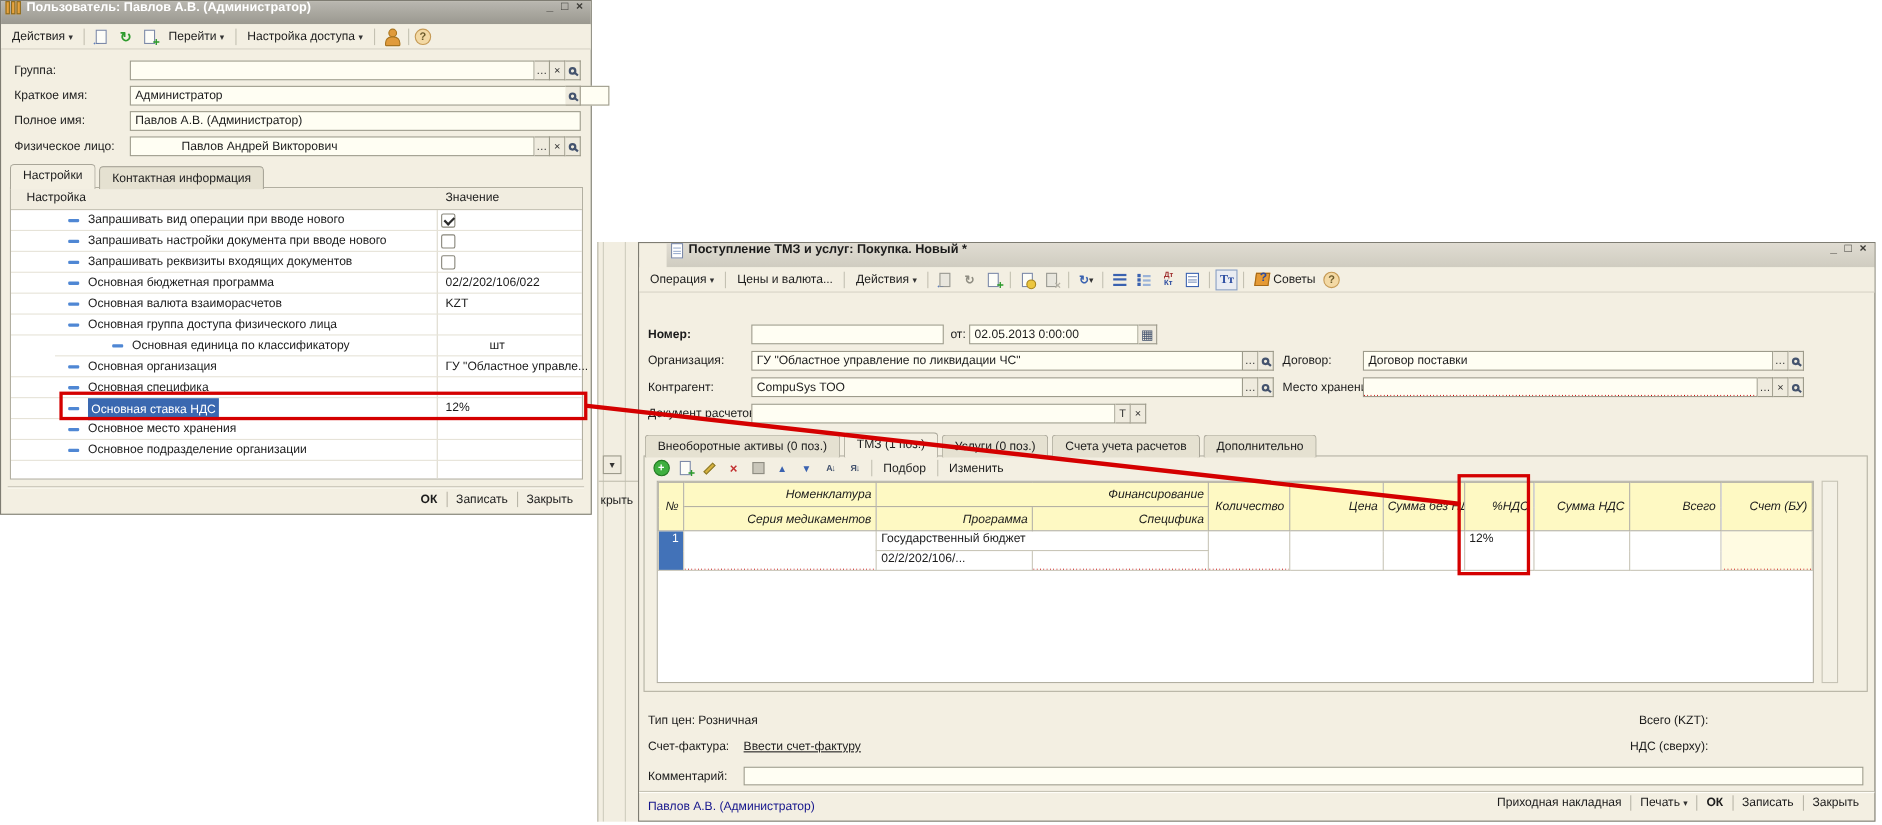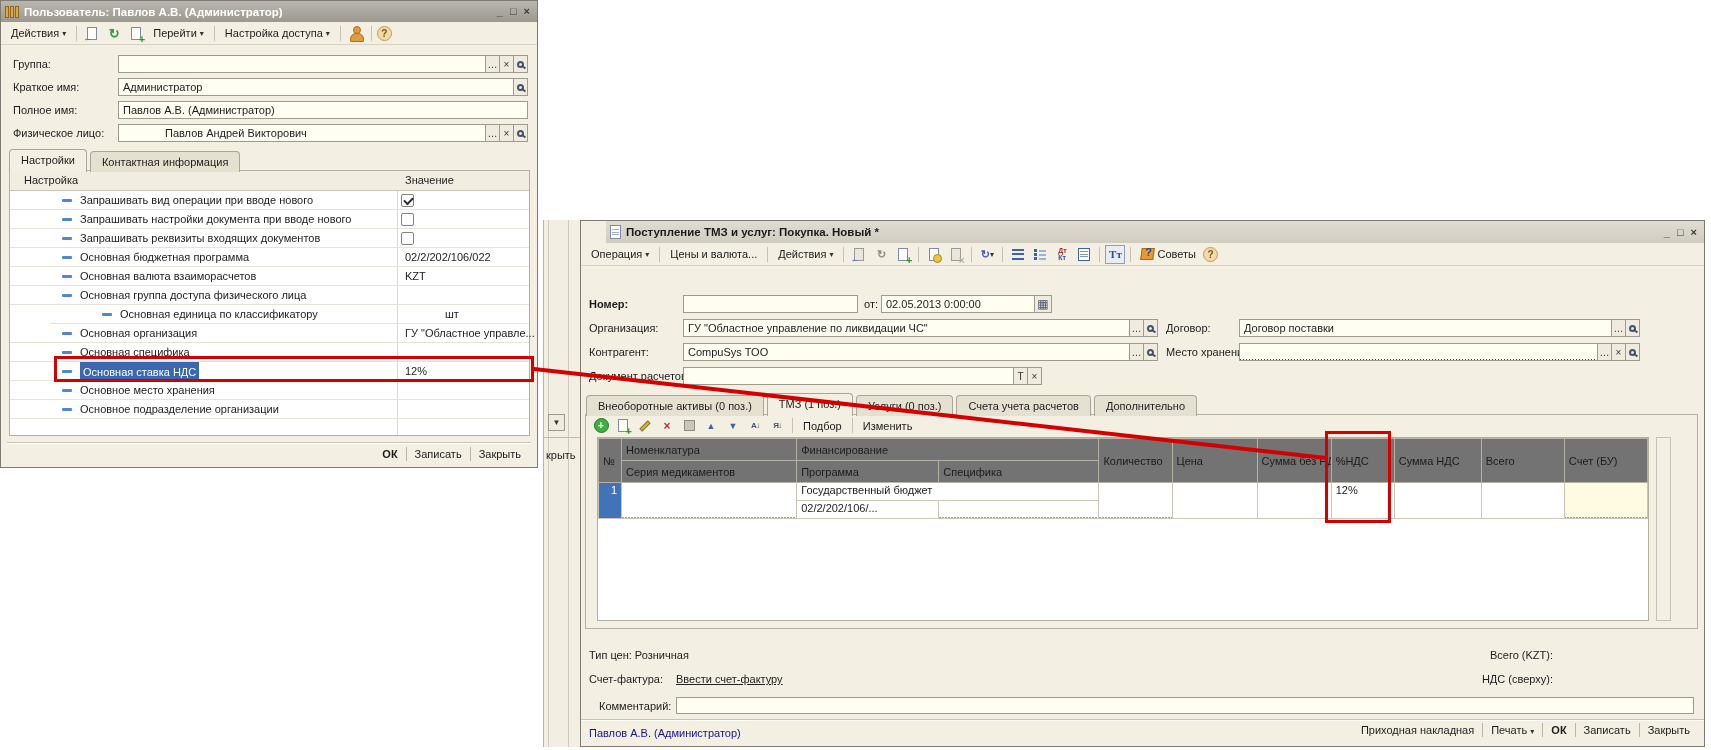--- a/index.html
+++ b/index.html
@@ -1,21 +1,21 @@
 <!DOCTYPE html>
 <html><head>
 <meta charset="utf-8">
 <style>
   html,body{margin:0;padding:0;background:#fff;}
   *{box-sizing:border-box;}
   .page{position:relative;width:1711px;height:750px;background:#ffffff;overflow:hidden;
         font-family:"Liberation Sans",sans-serif;font-size:11px;color:#1c1c1c;cursor:default;}
   
   .win{position:absolute;background:#F3EFE2;border:1px solid #7e7c72;}
-  .titlebar{position:absolute;left:0;top:0;right:0;height:21px;display:flex;align-items:center;
+  .titlebar{position:absolute;left:0;top:0;right:0;height:21px;display:flex;
             padding:0 4px;gap:5px;overflow:hidden;}
   .tb-gray{background:linear-gradient(#b9b7b0,#9a988f);color:#fff;}
   .tb-light{background:linear-gradient(#e0dcd2,#cfccc0);color:#1a1a1a;margin-left:25px;}
   .ttext{font-weight:bold;font-size:11.5px;white-space:nowrap;flex:1;}
   .wctls{display:flex;gap:7px;margin-left:auto;padding-right:3px;}
   .wctl{font-size:11px;font-weight:bold;color:#3c3b36;line-height:11px;}
   .tb-gray .wctl{color:#3e3d38;}
   
   .toolbar{position:absolute;left:0;right:0;height:23px;display:flex;align-items:center;gap:2px;
            padding:0 5px;border-bottom:1px solid #d7d3c5;background:#F3EFE2;}
@@ -86,22 +86,22 @@
   .selname{background:#3a68b0;color:#fff;padding:1px 3px;}
   
   .footbar{position:absolute;display:flex;align-items:center;}
   .fbtn{padding:2px 8px;white-space:nowrap;}
   .fbold{font-weight:bold;}
   .fsep{width:1px;height:14px;background:#b9b6a8;}
   
   .frame{position:absolute;border:1px solid #b5b2a4;}
   .gridwrap{position:absolute;background:#fff;border:1px solid #b2afa1;}
   table.grid{border-collapse:collapse;table-layout:fixed;font-family:"Liberation Sans",sans-serif;font-size:11px;width:1050px;}
-  .grid th{background:#737373;border:1px solid #b5b2a3;font-weight:normal;text-align:left;
-           padding:1px 4px;height:22px;overflow:hidden;white-space:nowrap;}
+  .grid th{background:#fef9c3;border:1px solid #b5b2a3;font-weight:normal;text-align:right;
+           padding:1px 4px;height:22px;overflow:hidden;white-space:nowrap;font-style:italic;}
   .grid td{background:#fff;border:1px solid #c9c6b8;padding:1px 4px;height:18px;overflow:hidden;white-space:nowrap;vertical-align:top;}
   .grid td.numcell{background:#4272b8;color:#fff;text-align:right;vertical-align:top;}
   .grid td.acct{background:#FFFBE2;}
   .grid td.reqc{background-image:linear-gradient(to right,#c00 30%,transparent 0);background-size:3px 1px;
                 background-repeat:repeat-x;background-position:0 100%;}
   .scrolltrack{position:absolute;width:15px;background:#F3F0E5;border:1px solid #c6c3b5;}
   .link{color:#15158c;}
   .ulink{text-decoration:underline;color:#222;}
   
   .ann-rect{position:absolute;border:3px solid #d40000;z-index:99;pointer-events:none;}
@@ -183,21 +183,21 @@
 
     <span class="lbl" style="left:12px;top:57px;">Группа:</span>
     <div class="inp" style="left:117px;top:54px;width:368px;"></div>
     <span class="sb" style="left:485px;top:54px;">…</span>
     <span class="sb" style="left:499px;top:54px;">×</span>
     <span class="sb" style="left:513px;top:54px;">
         <span class="mag"></span>
       </span>
 
     <span class="lbl" style="left:12px;top:80px;">Краткое имя:</span>
-    <div class="inp" style="left:117px;top:77px;width:396px;">Администратор</div>
+    <div class="inp" style="left:117px;top:77px;width:436px;">Администратор</div>
     <span class="sb" style="left:513px;top:77px;">
         <span class="mag"></span>
       </span>
 
     <span class="lbl" style="left:12px;top:103px;">Полное имя:</span>
     <div class="inp" style="left:117px;top:100px;width:410px;">Павлов А.В. (Администратор)</div>
 
     <span class="lbl" style="left:12px;top:126px;">Физическое лицо:</span>
     <div class="inp" style="left:117px;top:123px;width:368px;padding-left:46px;">Павлов Андрей Викторович</div>
     <span class="sb" style="left:485px;top:123px;">…</span>
@@ -522,21 +522,21 @@
       <div class="scrolltrack" style="left:1070px;top:22px;height:184px;"></div>
     </div>
 
     <span class="lbl" style="left:8px;top:428px;">Тип цен: Розничная</span>
     <span class="lbl" style="left:820px;top:428px;width:152px;text-align:right;">Всего (KZT):</span>
 
     <span class="lbl" style="left:8px;top:452px;">Счет-фактура:</span>
     <span class="lbl ulink" style="left:95px;top:452px;">Ввести счет-фактуру</span>
     <span class="lbl" style="left:820px;top:452px;width:152px;text-align:right;">НДС (сверху):</span>
 
-    <span class="lbl" style="left:18px;top:479px;">Комментарий:</span>
+    <span class="lbl" style="left:8px;top:479px;">Комментарий:</span>
     <div class="inp" style="left:95px;top:476px;width:1018px;height:17px;"></div>
 
     <div class="hsep" style="left:0;right:0;top:498px;"></div>
     <span class="lbl link" style="left:8px;top:506px;">Павлов А.В. (Администратор)</span>
     <div class="footbar" style="right:6px;top:501px;">
       <span class="fbtn">Приходная накладная</span>
       <span class="fsep"></span>
       <span class="fbtn"><span>Печать</span> <span class="darr">▾</span></span>
       <span class="fsep"></span>
       <span class="fbtn fbold">ОК</span>

